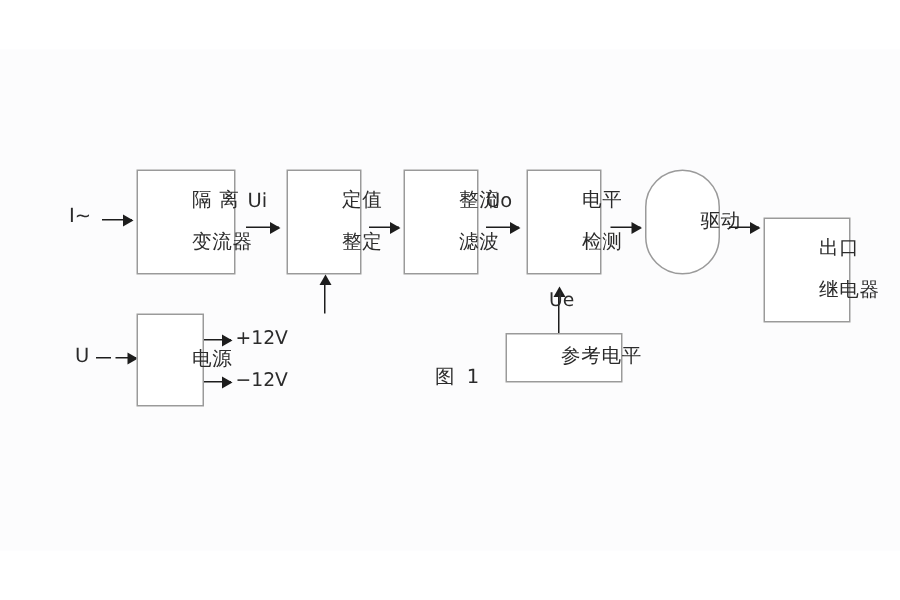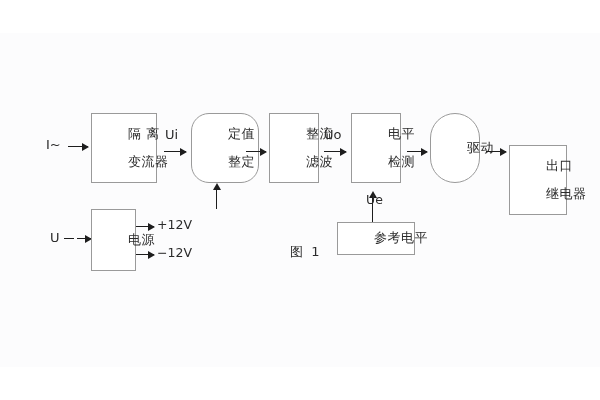--- a/index.html
+++ b/index.html
@@ -104,21 +104,21 @@
   <div class="harrow" style="left:68px; top:146px; width:20px;"></div>
 
   <div class="box wide-gap" style="left:91px; top:113px; width:66px; height:70px;">
     <span class="ln">隔 离</span>
     <span class="ln">变流器</span>
   </div>
 
   <div class="lbl" style="left:165px; top:128px;">Ui</div>
   <div class="harrow" style="left:164px; top:151px; width:22px;"></div>
 
-  <div class="box wide-gap" style="left:191px; top:113px; width:68px; height:70px;border-radius:18px;">
+  <div class="box wide-gap" style="left:191px; top:113px; width:50px; height:70px;">
     <span class="ln">定值</span>
     <span class="ln">整定</span>
   </div>
 
   <div class="harrow" style="left:246px; top:151px; width:20px;"></div>
 
   <div class="box wide-gap" style="left:269px; top:113px; width:50px; height:70px;">
     <span class="ln">整流</span>
     <span class="ln">滤波</span>
   </div>

